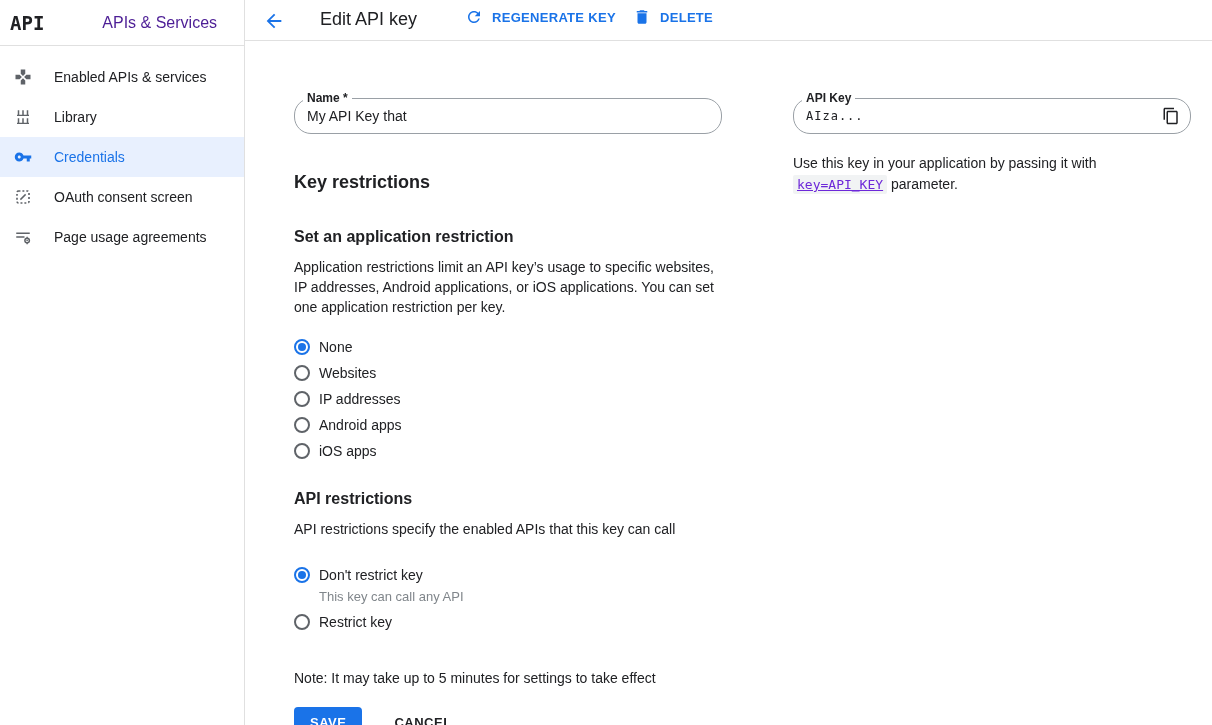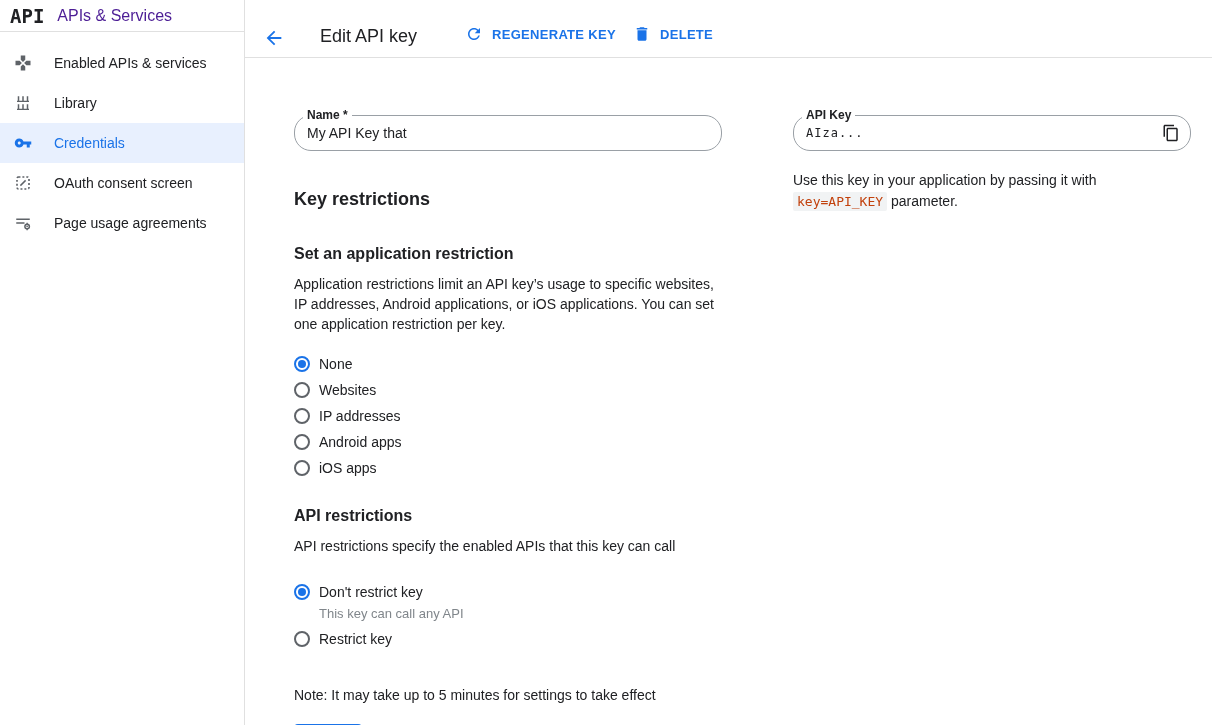--- a/index.html
+++ b/index.html
@@ -3,33 +3,33 @@
 <meta charset="utf-8">
 <style>
   * { margin: 0; padding: 0; box-sizing: border-box; }
   html, body { width: 1212px; height: 725px; background: #fff; overflow: hidden; }
   body { font-family: "Liberation Sans", sans-serif; color: #202124; font-size: 14px; }
 
   .app { display: flex; width: 1212px; height: 725px; }
 
   
   .sidebar { width: 245px; flex: 0 0 245px; border-right: 1px solid #e0e0e0; background: #fff; }
-  .logo-row { height: 32px; border-bottom: 1px solid #e0e0e0; display: flex; align-items: center; padding-left: 10px; }
+  .logo-row { height: 46px; border-bottom: 1px solid #e0e0e0; display: flex; align-items: center; padding-left: 10px; gap: 45px; }
   .logo-mark { font-family: "DejaVu Sans Mono", monospace; font-weight: 700; font-size: 19px; letter-spacing: 0px; color: #202124; }
   .product-name { font-size: 16px; font-weight: 500; margin-left: 13px; color: #4c1d95; }
   .nav { padding-top: 11px; }
   .nav-item { height: 40px; display: flex; align-items: center; padding-left: 14px; cursor: pointer; }
   .nav-item .nav-icon { width: 18px; height: 18px; margin-right: 22px; display: flex; align-items: center; justify-content: center; }
   .nav-item .nav-label { font-size: 14px; color: #202124; }
   .nav-item.selected { background: #e8f0fe; }
   .nav-item.selected .nav-label { color: #1a73e8; }
 
   
   .main { flex: 1; position: relative; }
-  .topbar { height: 41px; border-bottom: 1px solid #e0e0e0; position: relative; margin-top: 17px; }
+  .topbar { height: 41px; border-bottom: 1px solid #e0e0e0; position: relative; }
   .back-btn { position: absolute; left: 18px; top: 10px; width: 22px; height: 22px; cursor: pointer; }
   .page-title { position: absolute; left: 75px; top: 9px; font-size: 18px; font-weight: 400; color: #202124; }
   .topbar-action { position: absolute; top: 8px; display: flex; align-items: center; gap: 9px; cursor: pointer;
                    color: #1a73e8; font-size: 13px; font-weight: 700; letter-spacing: 0.3px; }
   .action-regenerate { left: 220px; }
   .action-delete { left: 388px; }
 
   .content { position: relative; height: 684px; }
   .left-col { position: absolute; left: 49px; top: 0; width: 428px; }
   .right-col { position: absolute; left: 548px; top: 0; width: 398px; }
@@ -38,21 +38,21 @@
   .field { position: relative; border: 1px solid #9aa0a6; border-radius: 17px; height: 36px; background: #fff; display: flex; align-items: center; }
   .field-label { position: absolute; top: -8px; left: 8px; background: #fff; padding: 0 4px; font-size: 12px; font-weight: 700; color: #202124; line-height: 14px; }
   .field-value { padding-left: 12px; font-size: 14px; color: #202124; flex: 1; }
   .field-value.mono { font-family: "DejaVu Sans Mono", monospace; font-size: 12px; letter-spacing: 1px; }
   .copy-btn { width: 30px; height: 30px; margin-right: 4px; display: flex; align-items: center; justify-content: center; cursor: pointer; border: none; background: transparent; }
 
   .name-field { margin-top: 57px; }
   .apikey-field { margin-top: 57px; gap: 25px; }
 
   .help-text { margin-top: 19px; font-size: 14px; line-height: 21px; color: #202124; }
-  .code-chip { font-family: "DejaVu Sans Mono", monospace; font-size: 13px; background: #f1f3f4; padding: 2px 4px; border-radius: 2px; color: #c2410c; }
+  .code-chip { font-family: "DejaVu Sans Mono", monospace; font-size: 13px; background: #f1f3f4; padding: 2px 4px; border-radius: 2px; color: #6d28d9; text-decoration: underline; }
 
   
   .h-main { margin-top: 36px; font-size: 18px; font-weight: 700; line-height: 24px; color: #202124; }
   .h-sub  { margin-top: 32px; font-size: 16px; font-weight: 700; line-height: 22px; color: #202124; }
   .h-sub2 { margin-top: 24px; font-size: 16px; font-weight: 700; line-height: 22px; color: #202124; }
   .para { margin-top: 9px; font-size: 14px; line-height: 20px; color: #202124; }
 
   
   .radio-group { margin-top: 17px; }
   .radio-row { display: flex; align-items: center; height: 26px; cursor: pointer; }

